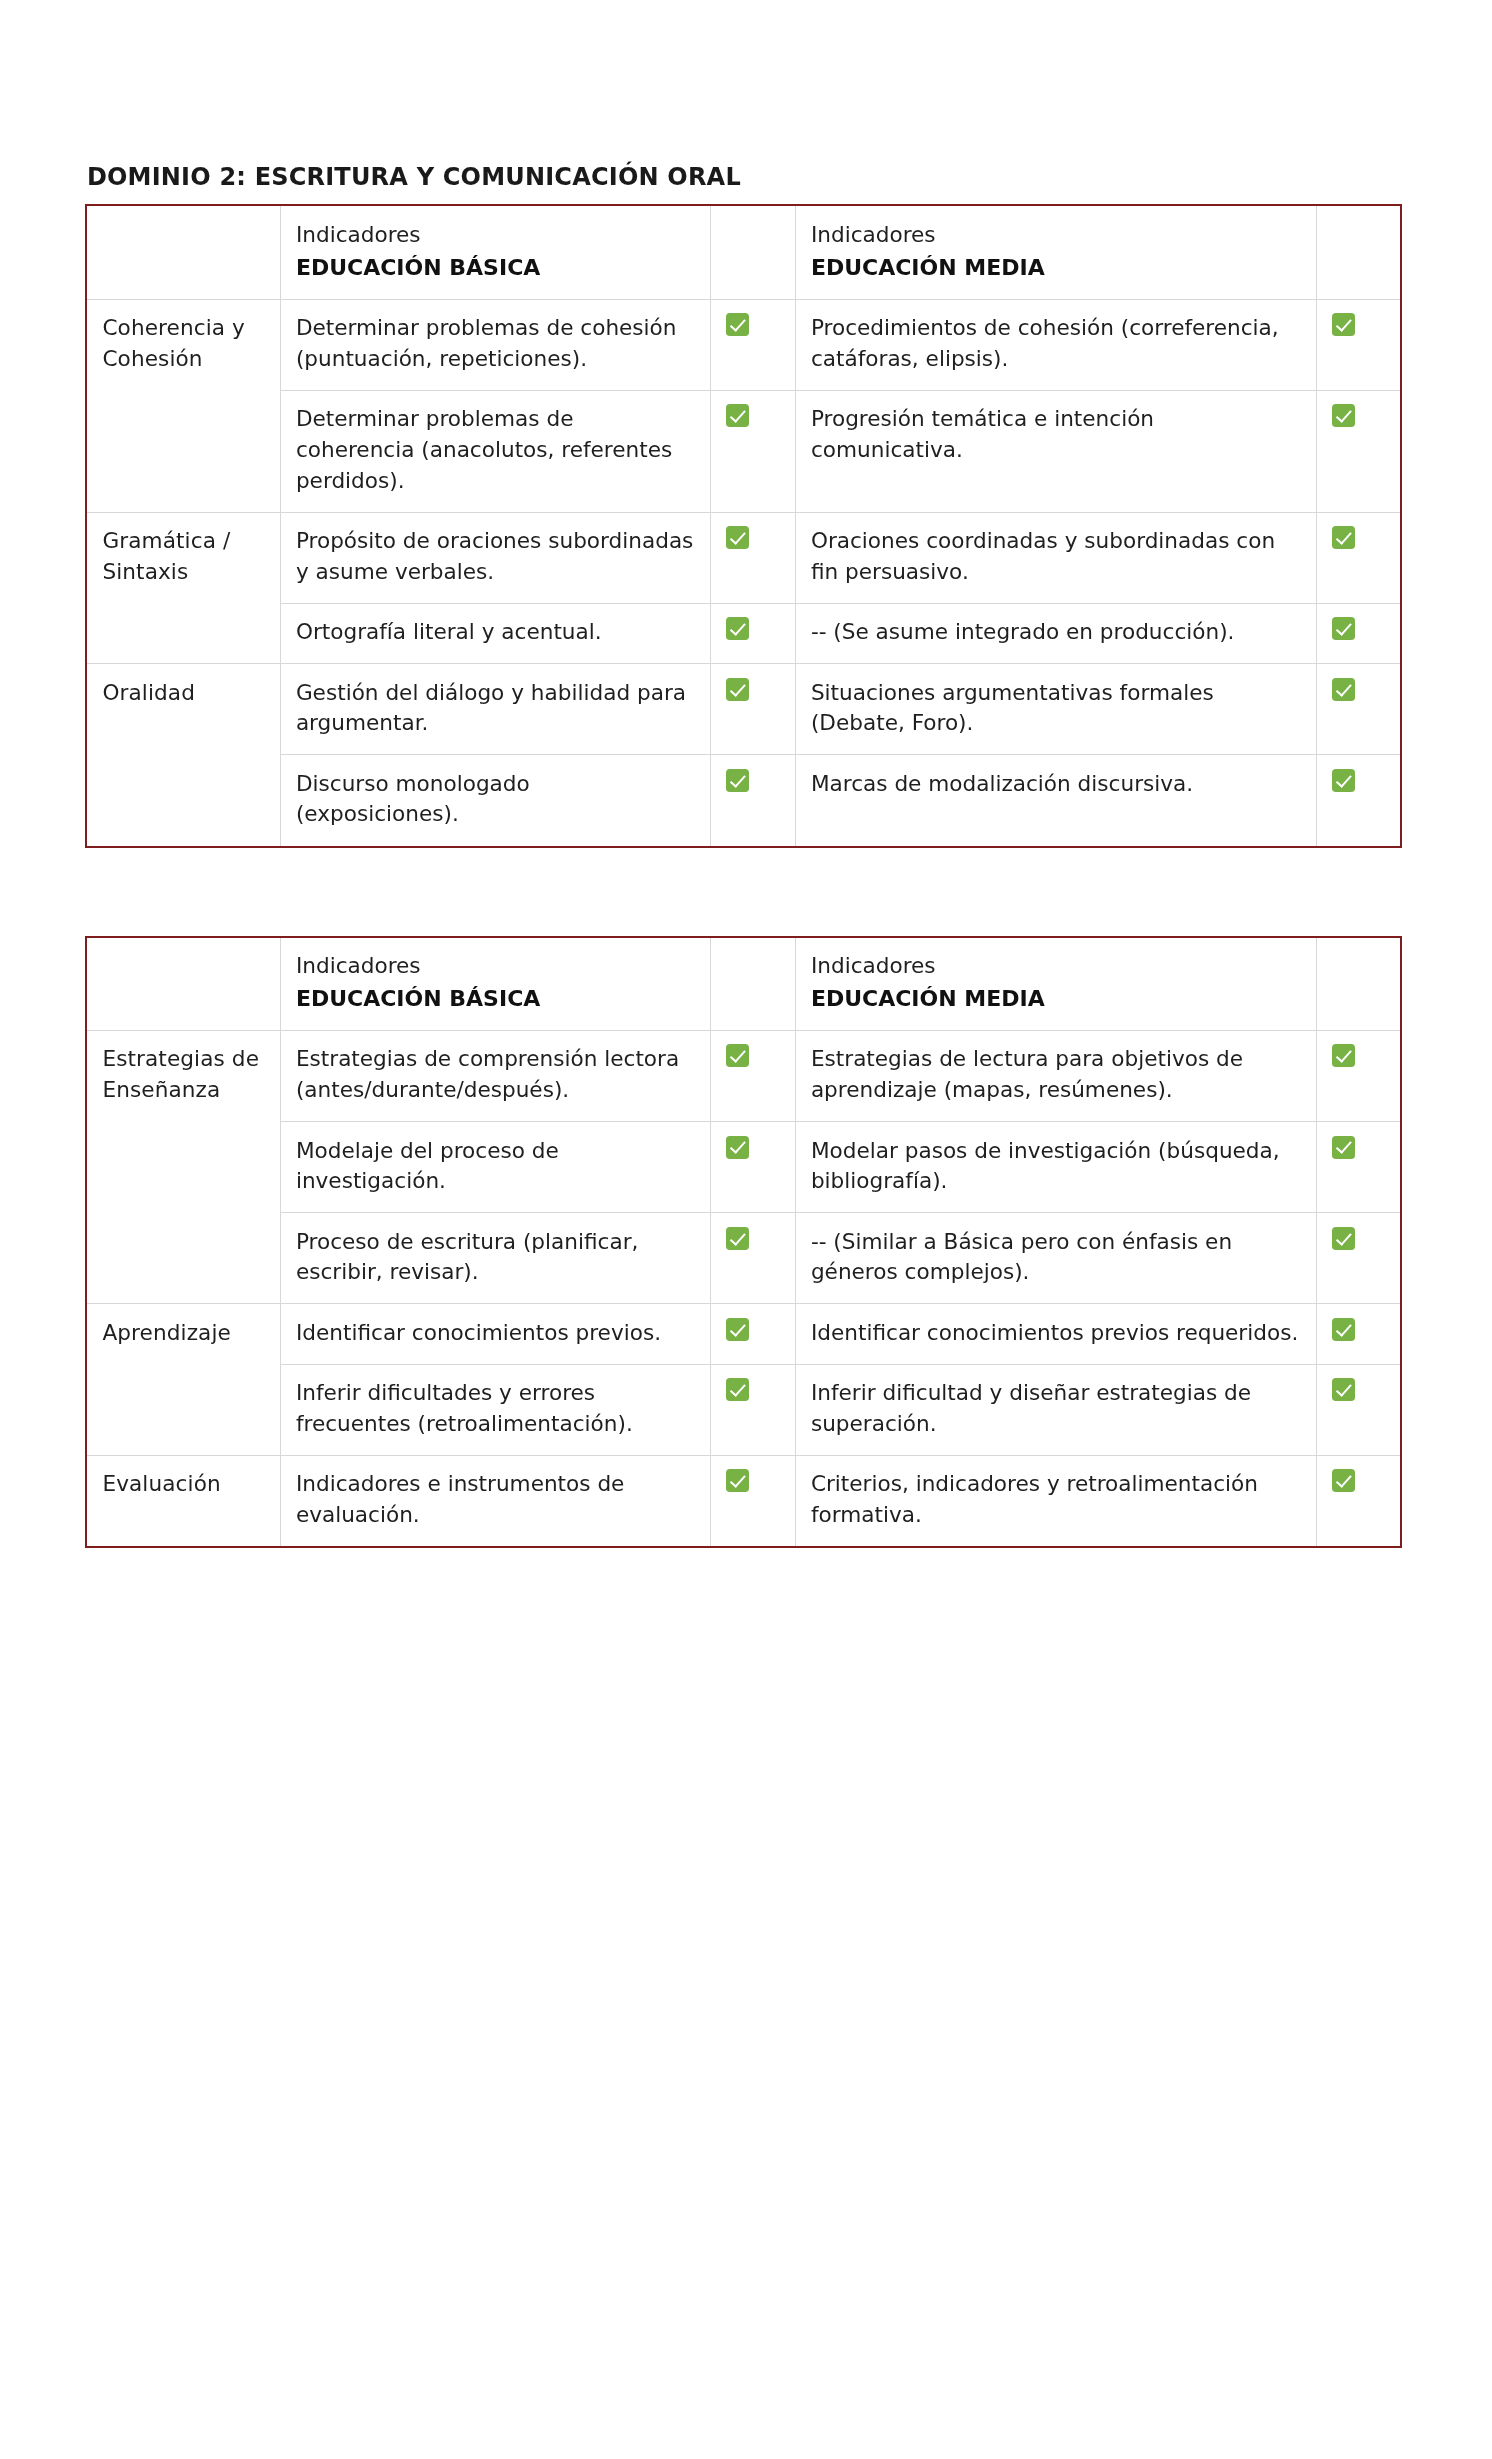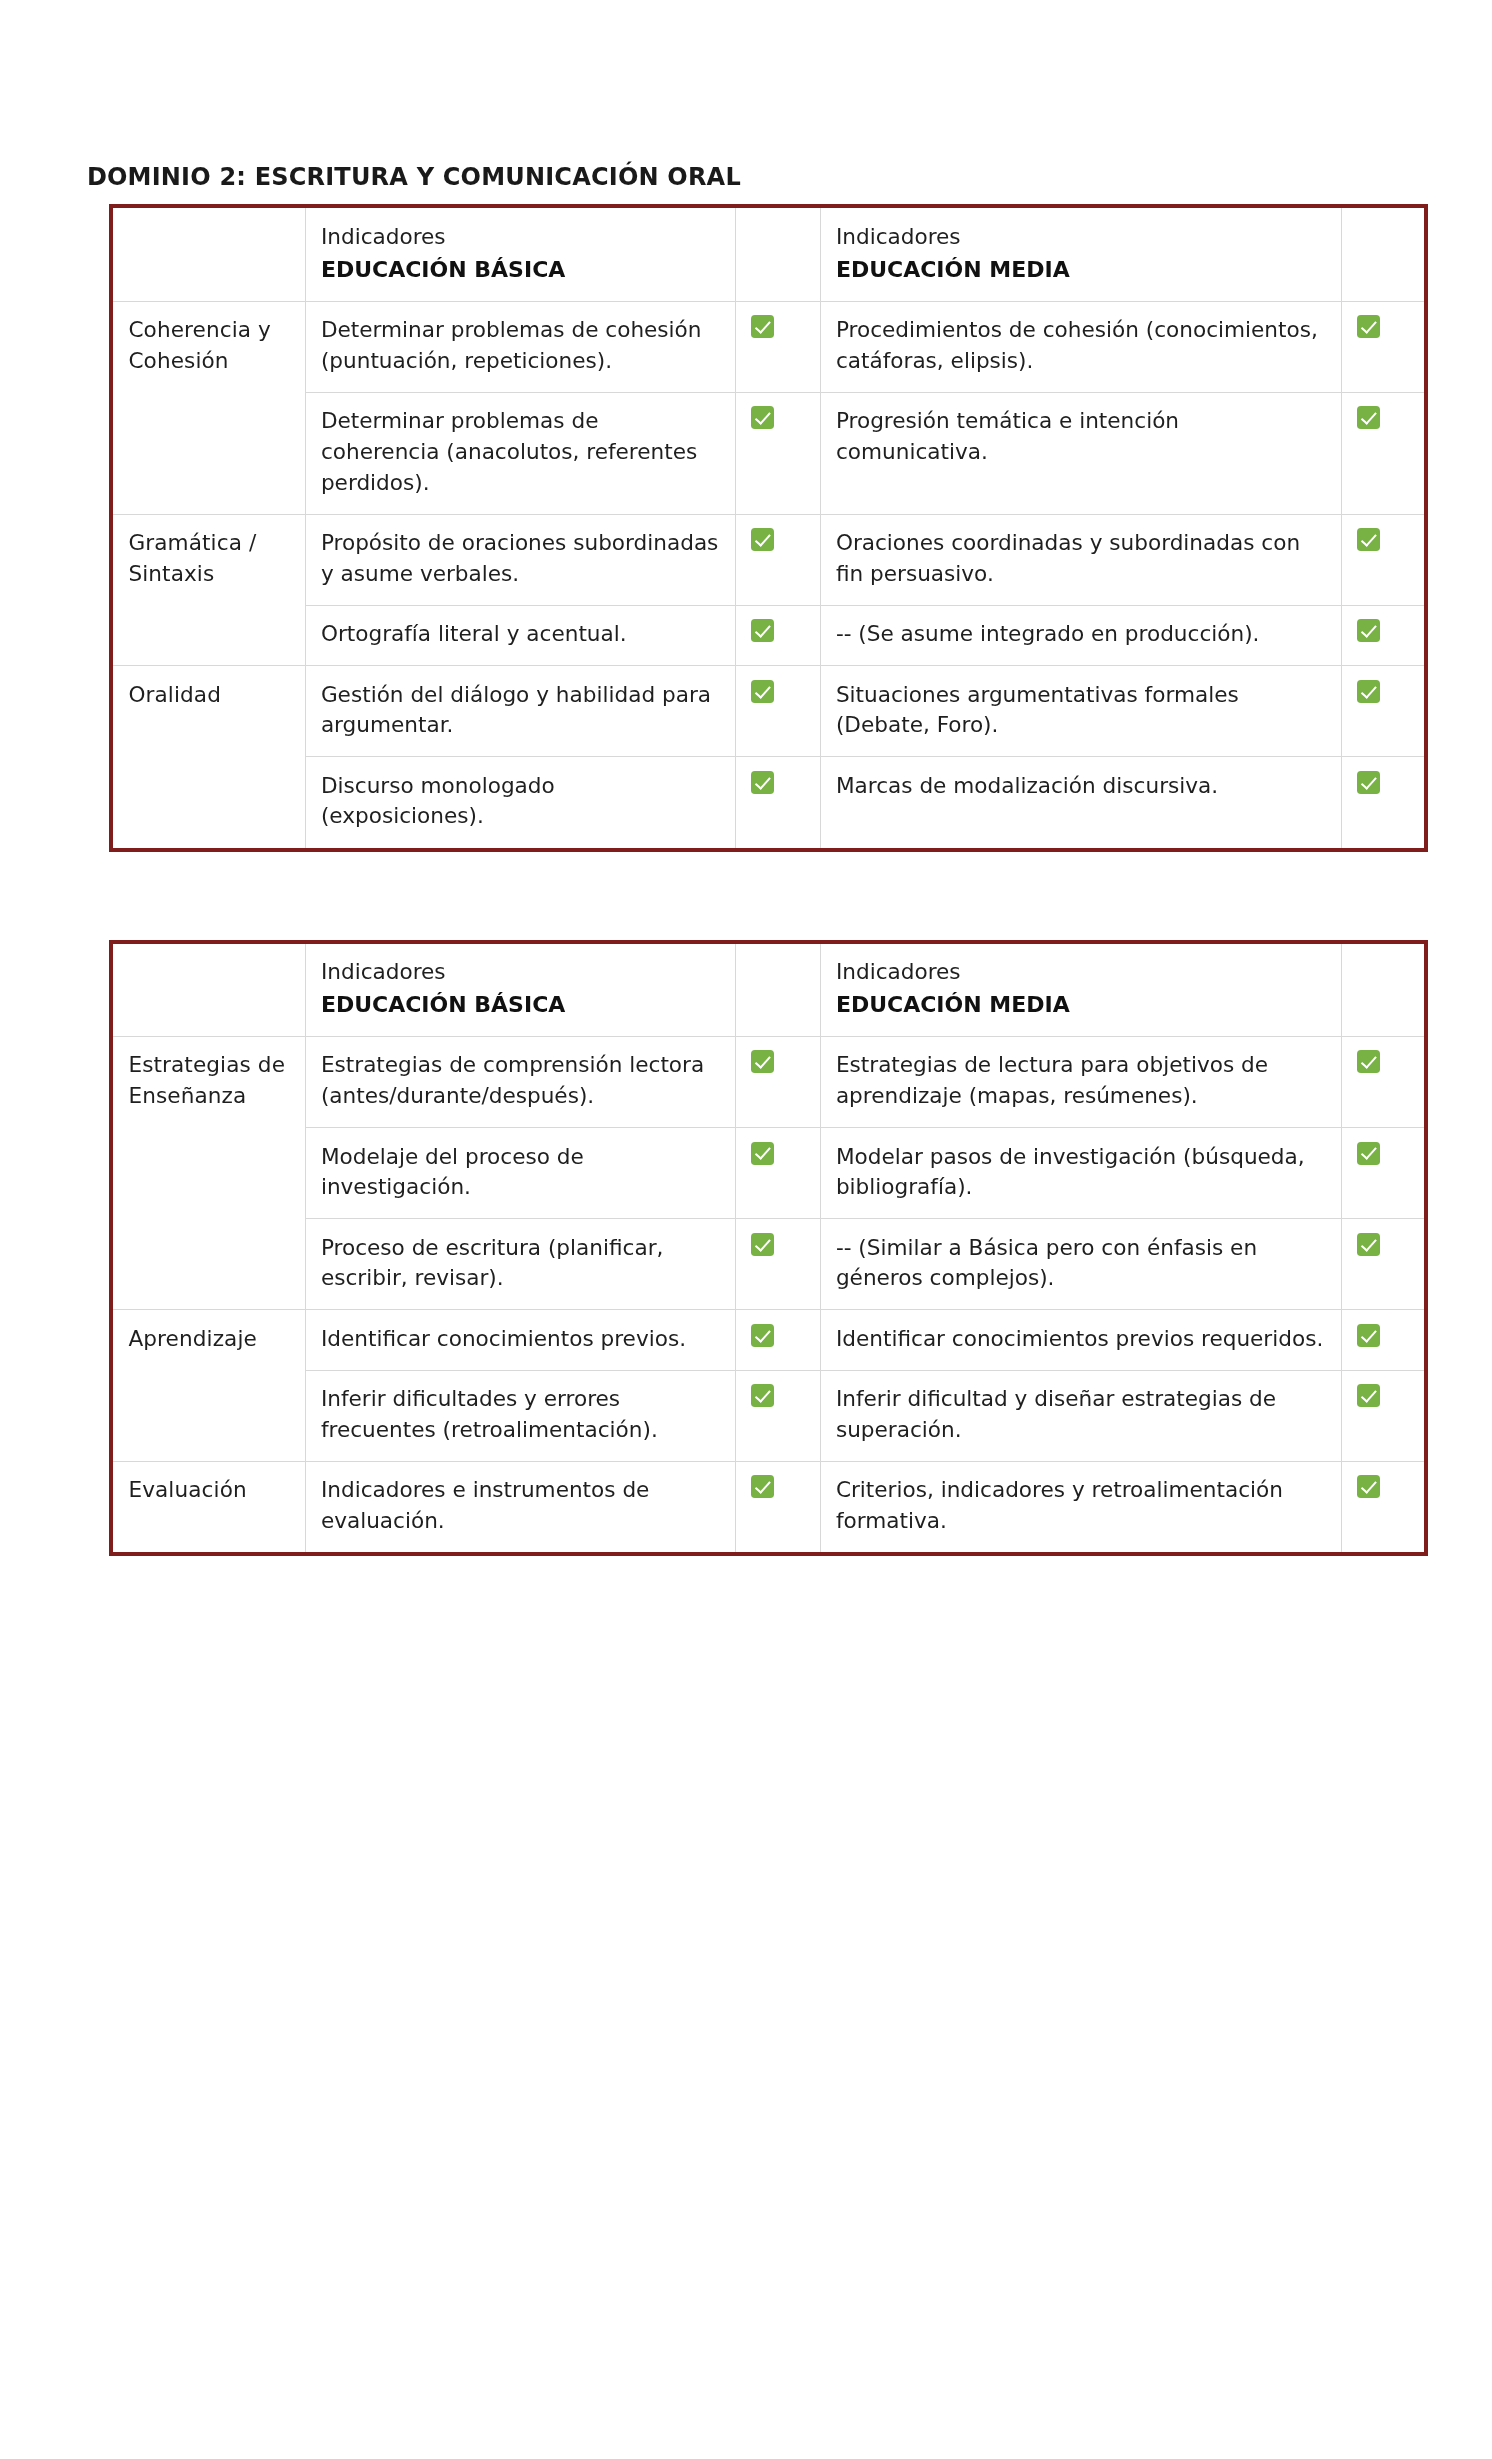--- a/index.html
+++ b/index.html
@@ -29,22 +29,21 @@
     font-weight: bold;
     font-size: 24px;
     letter-spacing: 0.2px;
     color: #1a1a1a;
     margin: 0 0 13.4px 1.9px;
   }
   table.domain-table {
     border-collapse: collapse;
     width: 1314px;
     table-layout: fixed;
-    border: 4px solid #7f1d1d;
-    margin-left: 24px;
+    border: 2px solid #7f1d1d;
   }
   table.domain-table td,
   table.domain-table th {
     border: 1px solid #d8d8d8;
     vertical-align: top;
     padding: 13.4px 15.4px 15.4px 15.4px;
     font-size: 21.6px;
     line-height: 1.42;
     color: #1f1f1f;
     font-weight: normal;
@@ -139,21 +138,21 @@
             <span class="hdr-line2">EDUCACIÓN MEDIA</span>
           </th>
           <th class="hdr-cell"></th>
         </tr>
       </thead>
       <tbody>
         <tr>
           <td class="cat-cell" rowspan="2">Coherencia y Cohesión</td>
           <td>Determinar problemas de cohesión (puntuación, repeticiones).</td>
           <td class="chk-cell"><span class="check"></span></td>
-          <td>Procedimientos de cohesión (conocimientos, catáforas, elipsis).</td>
+          <td>Procedimientos de cohesión (correferencia, catáforas, elipsis).</td>
           <td class="chk-cell"><span class="check"></span></td>
         </tr>
         <tr>
           <td>Determinar problemas de coherencia (anacolutos, referentes perdidos).</td>
           <td class="chk-cell"><span class="check"></span></td>
           <td>Progresión temática e intención comunicativa.</td>
           <td class="chk-cell"><span class="check"></span></td>
         </tr>
         <tr>
           <td class="cat-cell" rowspan="2">Gramática / Sintaxis</td>

